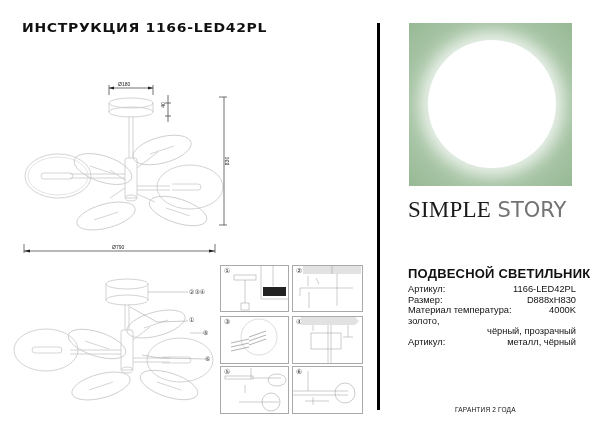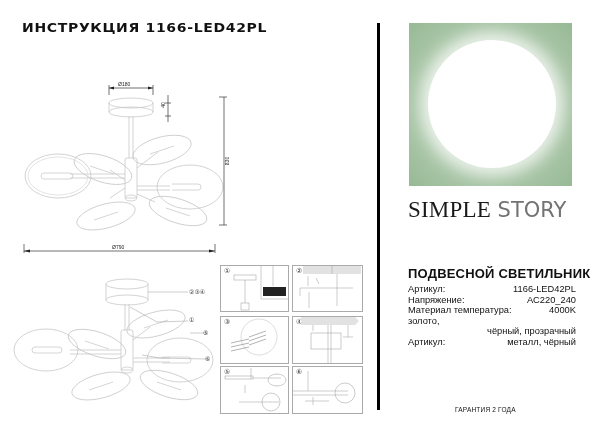--- a/index.html
+++ b/index.html
@@ -228,22 +228,22 @@
   <span class="b2">STORY</span>
 </div>
 
 <div class="product-type">ПОДВЕСНОЙ СВЕТИЛЬНИК</div>
 <div class="specs">
   <div class="spec-row">
       <span>Артикул:</span>
       <span class="v">1166-LED42PL</span>
     </div>
   <div class="spec-row">
-      <span>Напряжение:</span>
-      <span class="v">AC220_240</span>
+      <span>Размер:</span>
+      <span class="v">D888xH830</span>
     </div>
   <div class="spec-row">
       <span>Материал температура:</span>
       <span class="v">4000K</span>
     </div>
   <div class="spec-row">
       <span class="v">золото,</span>
     </div>
   <div class="spec-cont">чёрный, прозрачный</div>
   <div class="spec-row">

